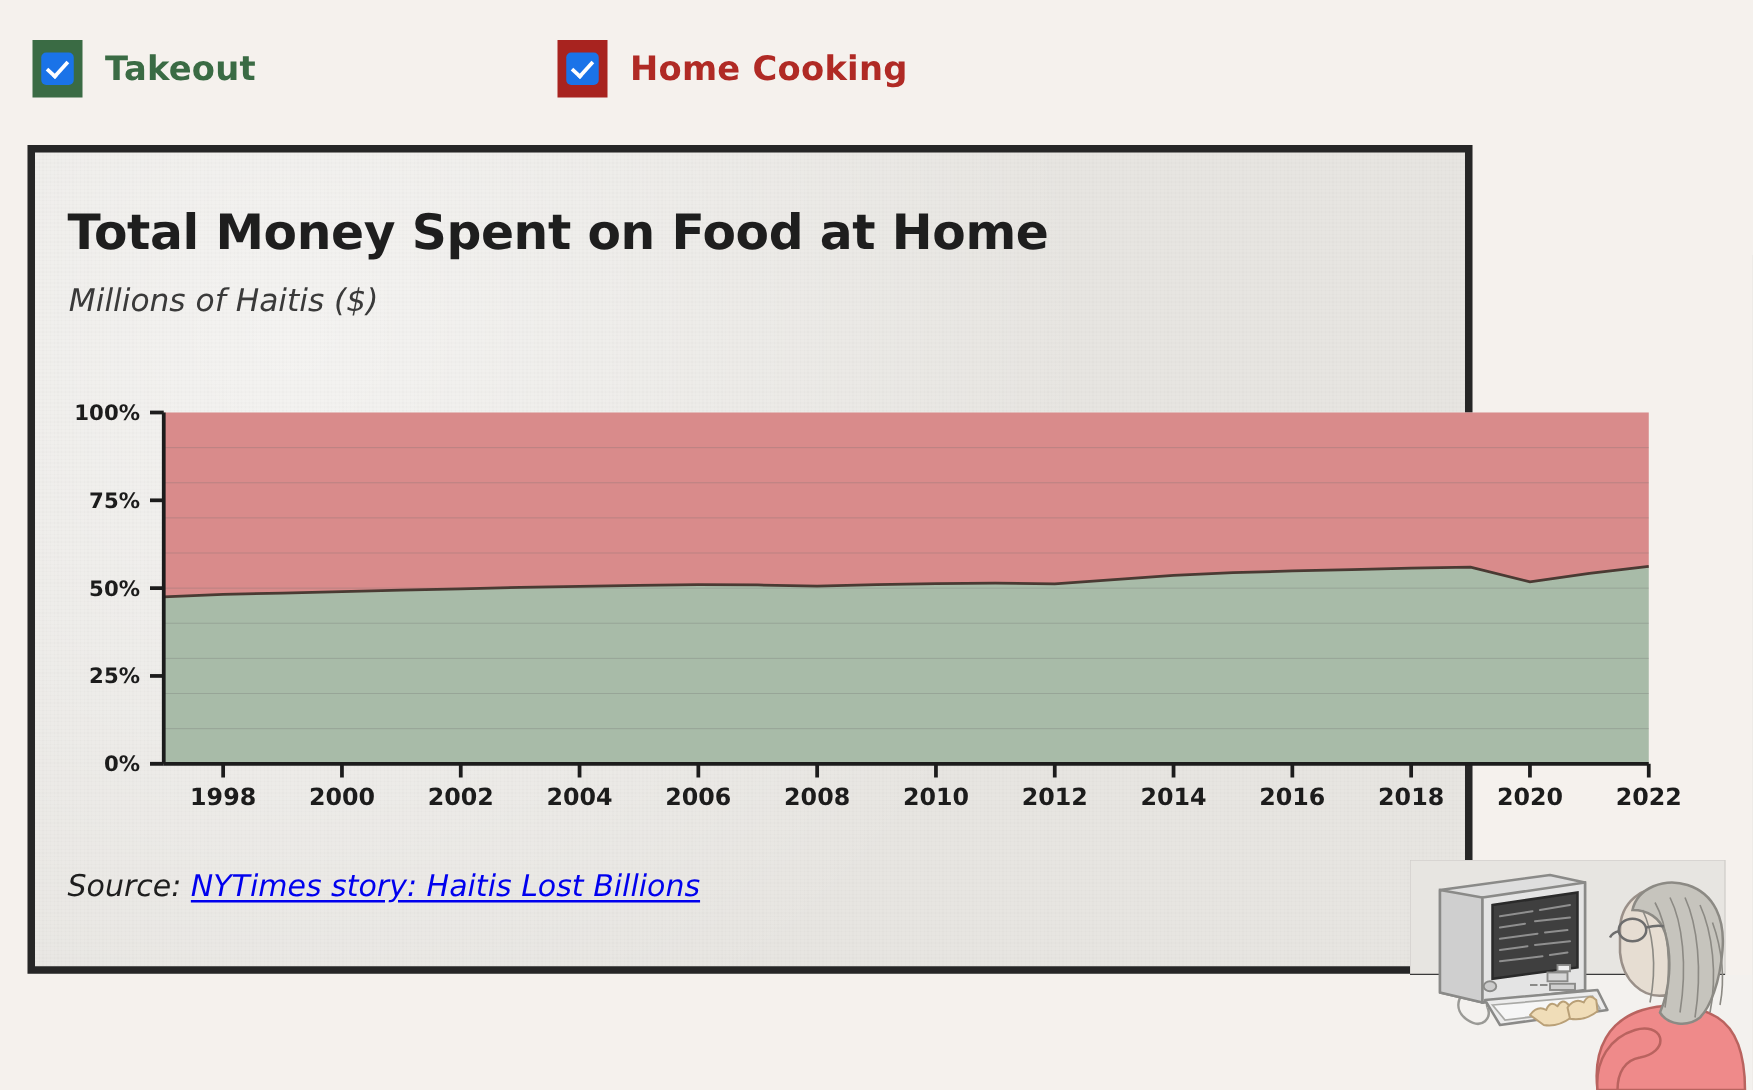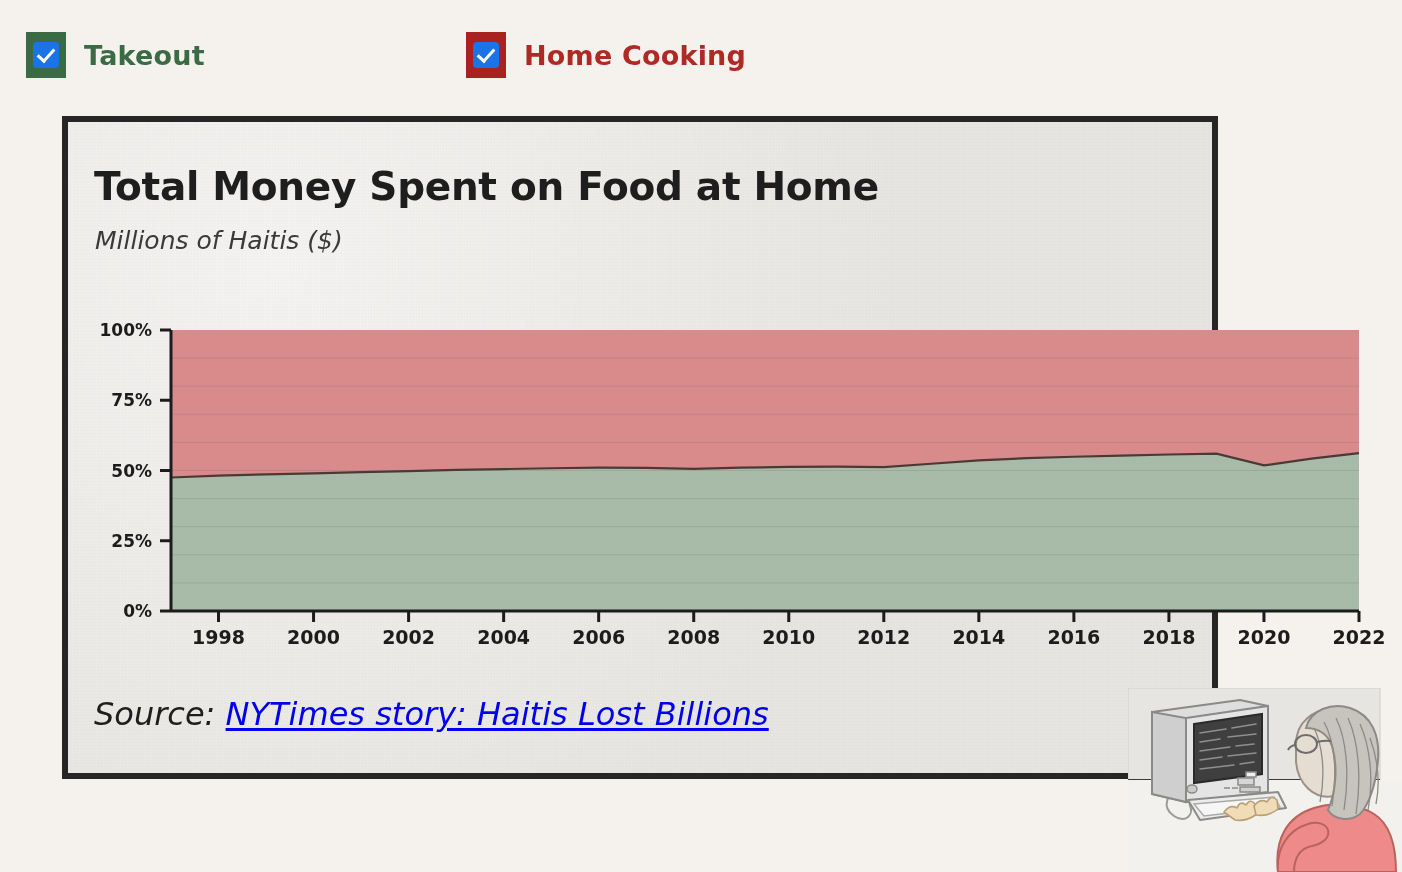--- a/index.html
+++ b/index.html
@@ -20,21 +20,21 @@
     left: 0; top: 0;
     width: 1402px; height: 110px;
   }
   .legend-item {
     position: absolute;
     display: flex;
     align-items: center;
     cursor: pointer;
   }
   #legend-item-takeout { left: 26px; top: 32px; }
-  #legend-item-home    { left: 466px; top: 32px; }
+  #legend-item-home    { left: 446px; top: 32px; }
 
   .cb-outer {
     width: 40px; height: 46px;
     display: flex; align-items: center; justify-content: center;
     flex: 0 0 auto;
   }
   .cb-outer.takeout { background: #3a6b44; }
   .cb-outer.home    { background: #a8231f; }
 
   .cb-inner {
@@ -66,21 +66,20 @@
 
   
   #chart-card {
     position: absolute;
     left: 22px; top: 116px;
     width: 1156px; height: 663px;
     background:
       radial-gradient(circle at 18% 22%, rgba(255,255,255,.55), rgba(255,255,255,0) 60%),
       #e7e5e1;
     border: 6px solid #262626;
-    margin-left: 40px;
   }
   
   #chart-card::before {
     content: "";
     position: absolute; inset: 0;
     pointer-events: none;
     background-image:
       repeating-linear-gradient(0deg, rgba(0,0,0,.013) 0 1px, rgba(0,0,0,0) 1px 3px),
       repeating-linear-gradient(90deg, rgba(0,0,0,.013) 0 1px, rgba(0,0,0,0) 1px 3px);
     opacity: .9;
@@ -122,21 +121,21 @@
     font-family: "DejaVu Sans", sans-serif;
     font-size: 19px;
     font-weight: 700;
     fill: #1c1c1c;
   }
 
   
   #source-line {
     position: absolute;
     left: 26px; top: 573px;
-    font-size: 32px;
+    font-size: 24px;
     font-style: italic;
     color: #1e1e1e;
     white-space: nowrap;
   }
   #source-link {
     text-decoration: underline;
     text-underline-offset: 3px;
   }
 
   

